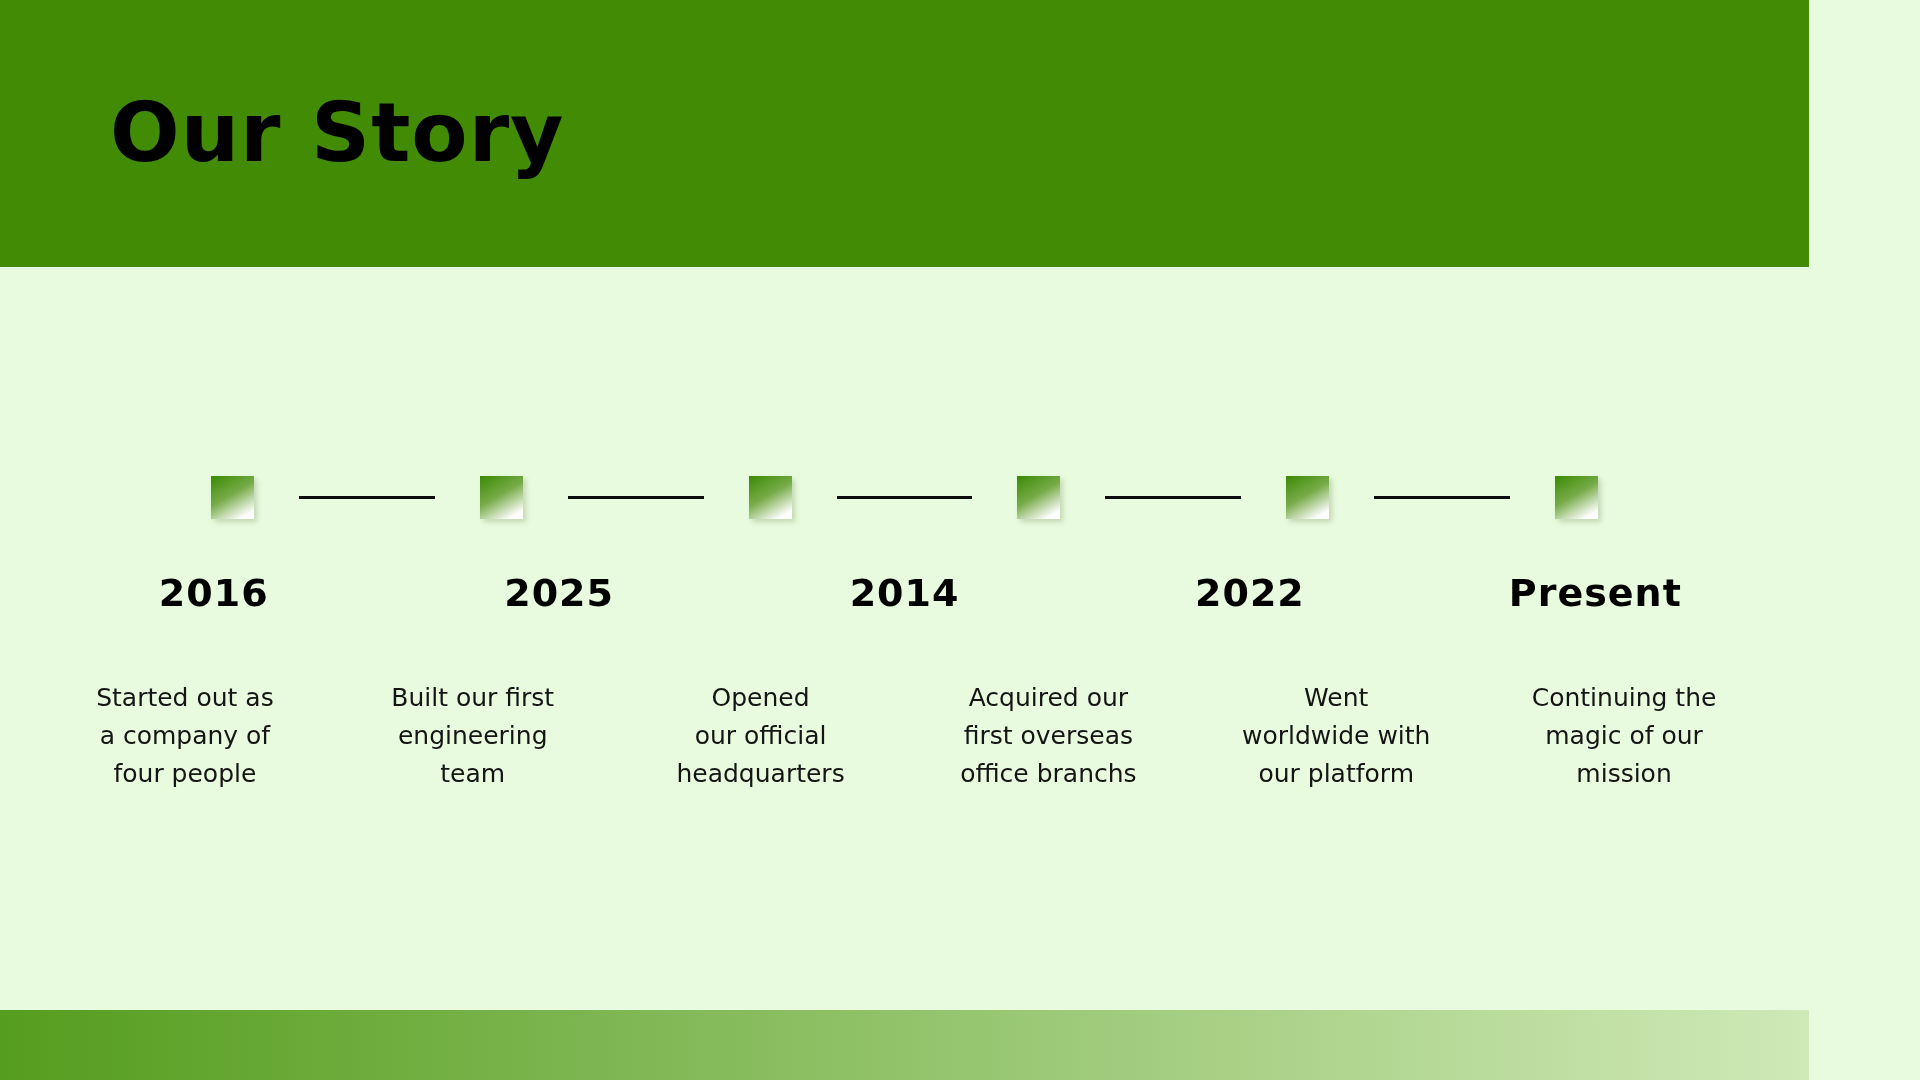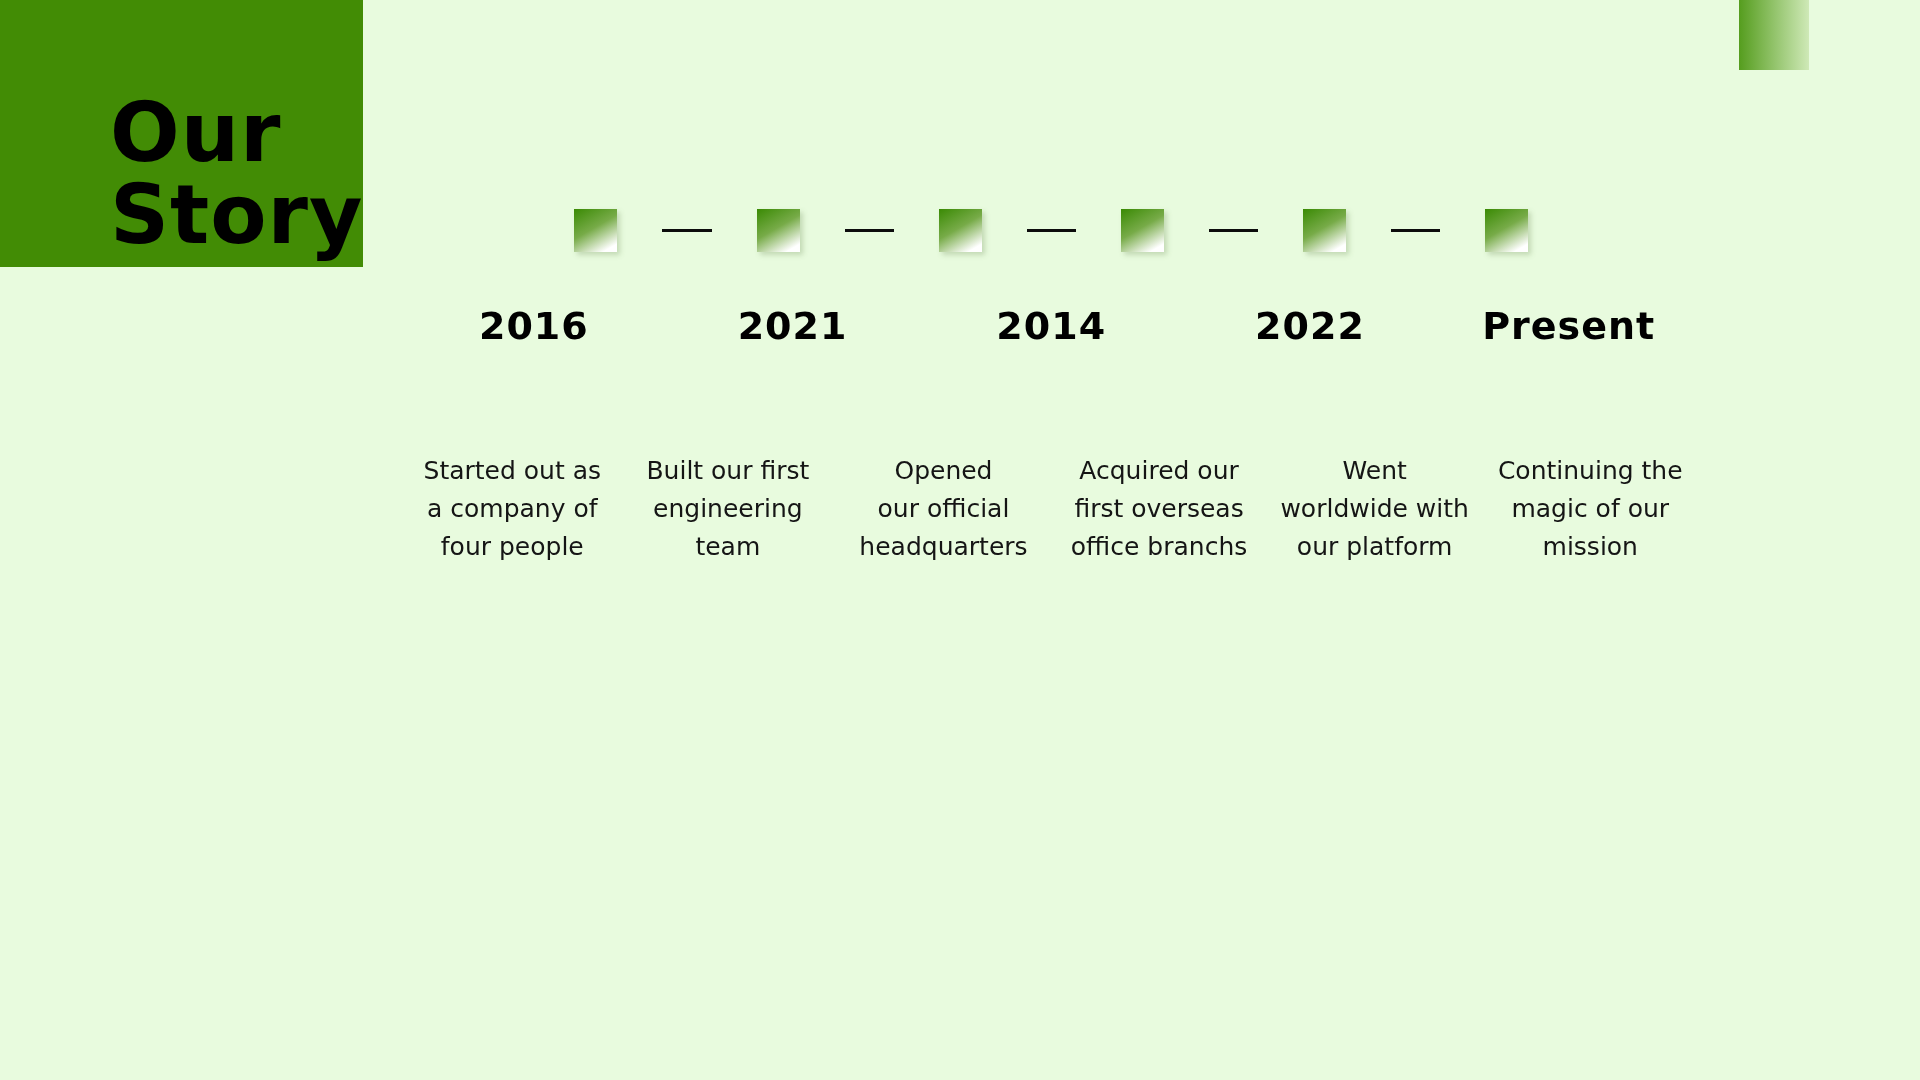--- a/index.html
+++ b/index.html
@@ -11,21 +11,21 @@
     height: 1080px;
     overflow: hidden;
     background: var(--body-background, #e8fbde);
     font-family: "DejaVu Sans", "Liberation Sans", sans-serif;
     color: var(--text-color, #0d0d0d);
   }
   .slide {
     width: 1809px;
     height: 1080px;
     display: flex;
-    flex-direction: row;
+    flex-direction: column;
   }
 
   
   .header-band {
     height: 267px;
     flex: 0 0 267px;
     background: var(--header-background, #428c05);
     box-sizing: border-box;
     padding: 92px 0 0 110px;
   }
@@ -80,21 +80,21 @@
   .year-cell {
     flex: 1 1 0;
     text-align: center;
     font-size: 38px;
     line-height: 1.1;
     font-weight: 700;
     letter-spacing: 1px;
     color: #000000;
   }
   .desc-row {
-    margin-top: 104px;
+    margin-top: 64px;
   }
   .desc-cell {
     flex: 1 1 0;
     text-align: center;
     font-size: 25px;
     line-height: 38px;
     font-weight: 400;
     color: #151515;
     white-space: pre-line;
   }
@@ -128,21 +128,21 @@
       <div class="connector"></div>
       <div class="node-square"></div>
       <div class="connector"></div>
       <div class="node-square"></div>
       <div class="connector"></div>
       <div class="node-square"></div>
     </div>
 
     <div class="years-row">
       <div class="year-cell">2016</div>
-      <div class="year-cell">2021</div>
+      <div class="year-cell">2025</div>
       <div class="year-cell">2014</div>
       <div class="year-cell">2022</div>
       <div class="year-cell">Present</div>
     </div>
 
     <div class="desc-row">
       <div class="desc-cell">Started out as
 a company of
 four people</div>
       <div class="desc-cell">Built our first

